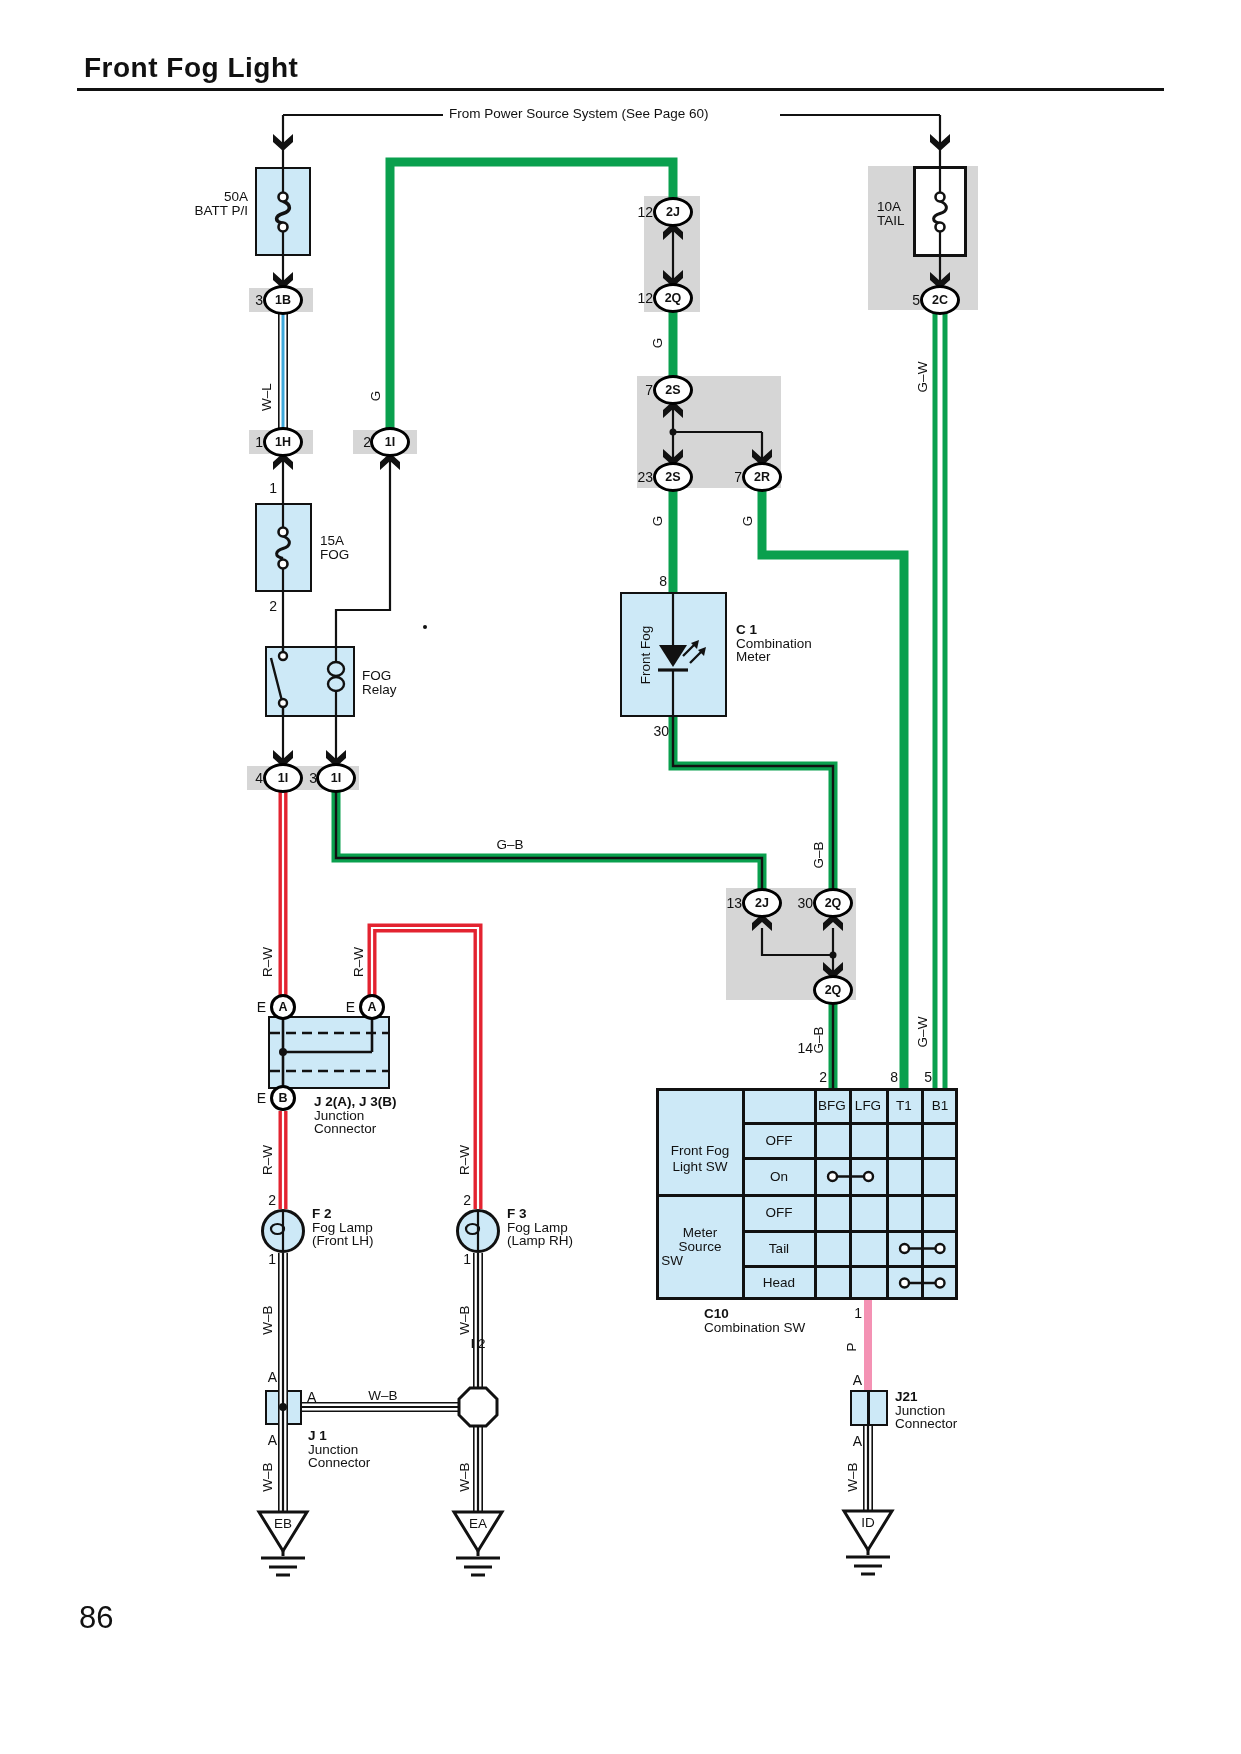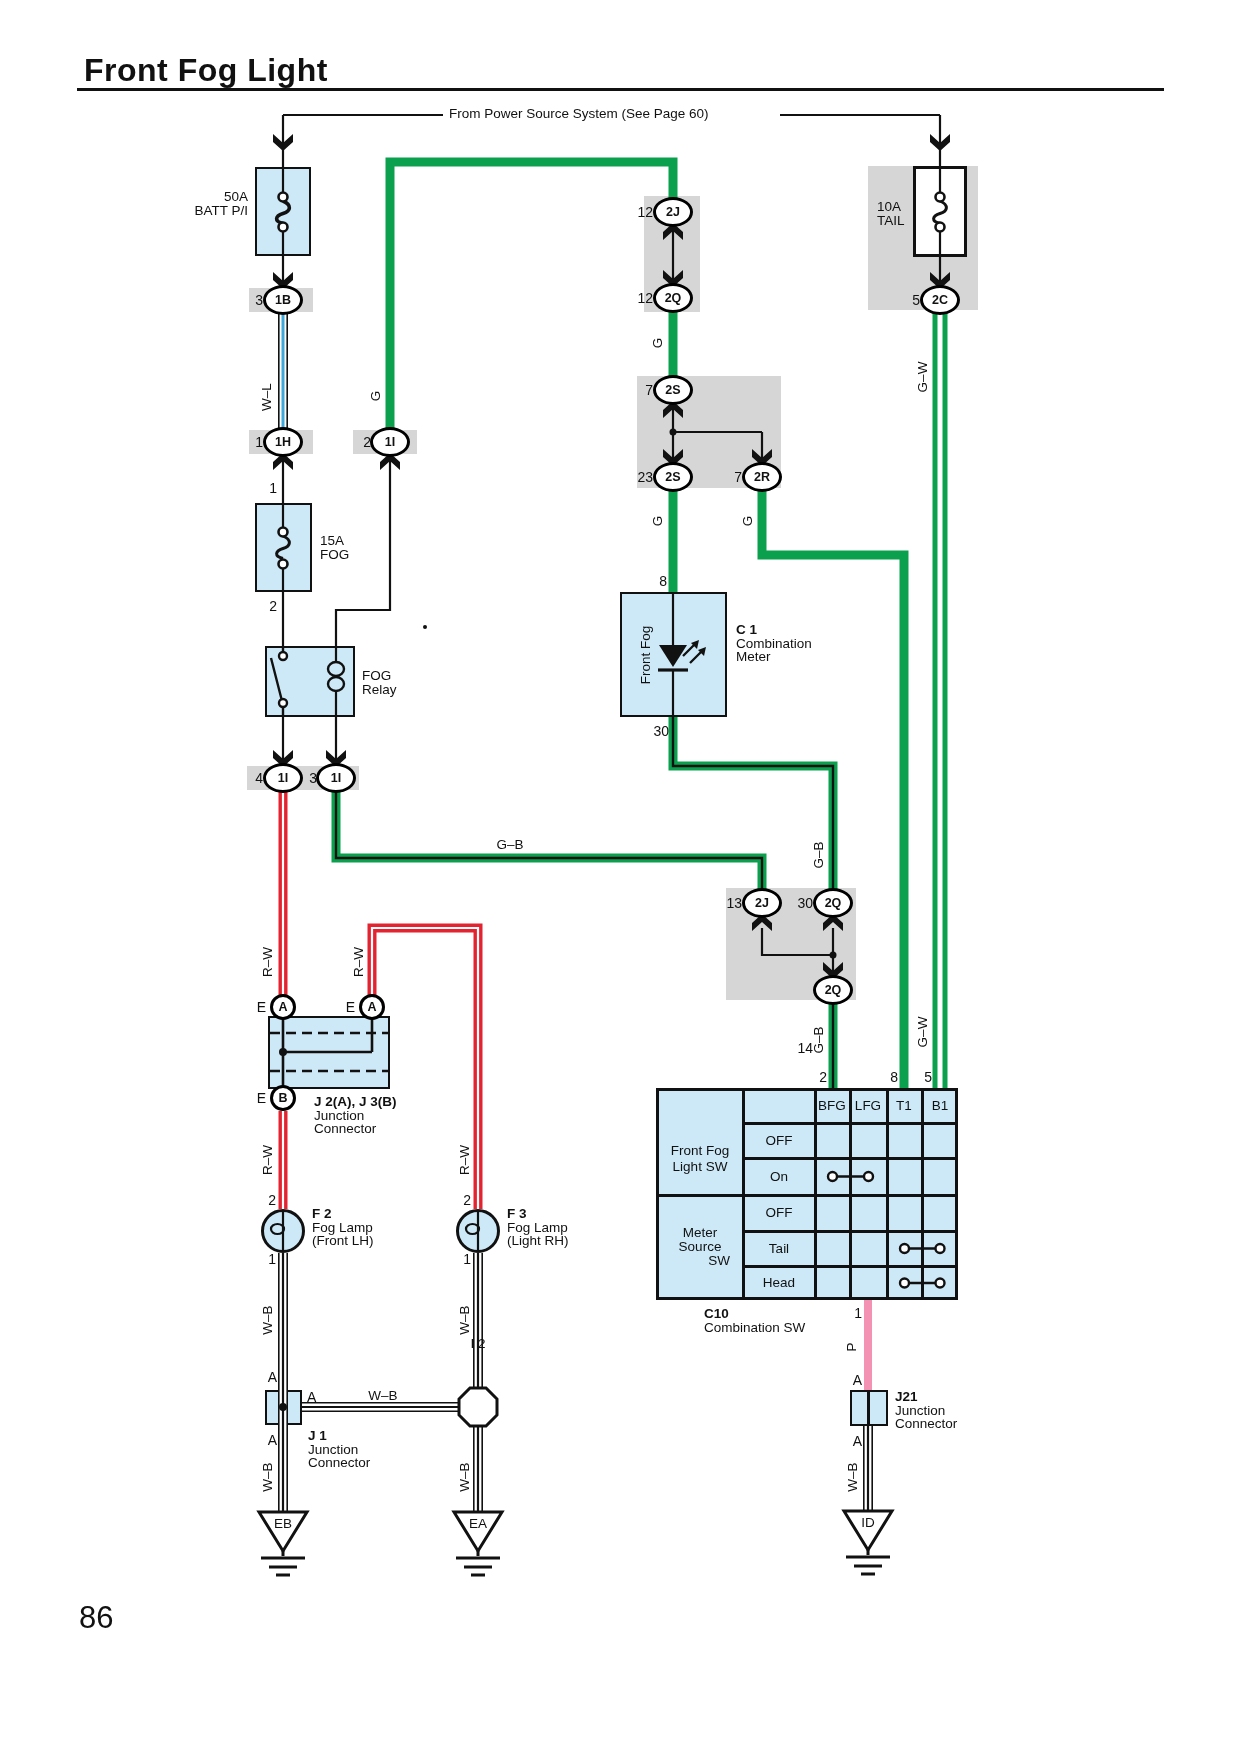--- a/index.html
+++ b/index.html
@@ -20,21 +20,21 @@
   .tl{position:absolute;background:#111}
   .conn{position:absolute;transform:translate(-50%,-50%);width:34px;height:24px;background:#fff;
         border:3.4px solid #000;border-radius:50%;display:flex;align-items:center;justify-content:center;
         font-size:12.5px;font-weight:bold;z-index:6;box-sizing:content-box}
   .ecirc{position:absolute;transform:translate(-50%,-50%);width:20px;height:20px;background:#fff;
         border:3px solid #000;border-radius:50%;display:flex;align-items:center;justify-content:center;
         font-size:12.5px;font-weight:bold;z-index:6}
   svg#wires{position:absolute;left:0;top:0;z-index:3}
   .txt{z-index:5}
   #rule{position:absolute;left:77px;top:88px;width:1087px;height:3px;background:#111}
-  #title{position:absolute;left:84px;top:52px;font-size:32px;font-weight:bold;letter-spacing:.5px}
+  #title{position:absolute;left:84px;top:52px;font-size:28px;font-weight:bold;letter-spacing:.5px}
   #pageno{position:absolute;left:79px;top:1600px;font-size:31px}
 </style>
 </head>
 <body>
 
 <div id="page">
 
   <div class="graybox" style="left:249px;top:288px;width:64px;height:24px"></div>
   <div class="graybox" style="left:249px;top:430px;width:64px;height:24px"></div>
   <div class="graybox" style="left:353px;top:430px;width:64px;height:24px"></div>
@@ -267,21 +267,21 @@
     <span>Connector</span>
   </div>
   <div class="t lt txt" style="left:312px;top:1227px">
     <span class="b">F 2</span><br>
     <span>Fog Lamp</span><br>
     <span>(Front LH)</span>
   </div>
   <div class="t lt txt" style="left:507px;top:1227px">
     <span class="b">F 3</span><br>
     <span>Fog Lamp</span><br>
-    <span>(Light RH)</span>
+    <span>(Lamp RH)</span>
   </div>
   <div class="t lt txt" style="left:308px;top:1449px">
     <span class="b">J 1</span><br>
     <span>Junction</span><br>
     <span>Connector</span>
   </div>
   <div class="t lt txt" style="left:895px;top:1410px">
     <span class="b">J21</span><br>
     <span>Junction</span><br>
     <span>Connector</span>
@@ -336,18 +336,18 @@
   <div class="t ch txt" style="left:832px;top:1106px">BFG</div>
   <div class="t ch txt" style="left:868px;top:1106px">LFG</div>
   <div class="t ch txt" style="left:904px;top:1106px">T1</div>
   <div class="t ch txt" style="left:940px;top:1106px">B1</div>
   <div class="t ch txt" style="left:700px;top:1151px">Front Fog</div>
   <div class="t ch txt" style="left:700px;top:1167px">Light SW</div>
   <div class="t ch txt" style="left:779px;top:1141px">OFF</div>
   <div class="t ch txt" style="left:779px;top:1177px">On</div>
   <div class="t ch txt" style="left:700px;top:1233px">Meter</div>
   <div class="t ch txt" style="left:700px;top:1247px">Source</div>
-  <div class="t ch txt" style="left:719px;top:1261px">SW</div>
+  <div class="t ch txt" style="left:672px;top:1261px">SW</div>
   <div class="t ch txt" style="left:779px;top:1213px">OFF</div>
   <div class="t ch txt" style="left:779px;top:1249px">Tail</div>
   <div class="t ch txt" style="left:779px;top:1283px">Head</div>
 
 </div>
 
 </body></html>

